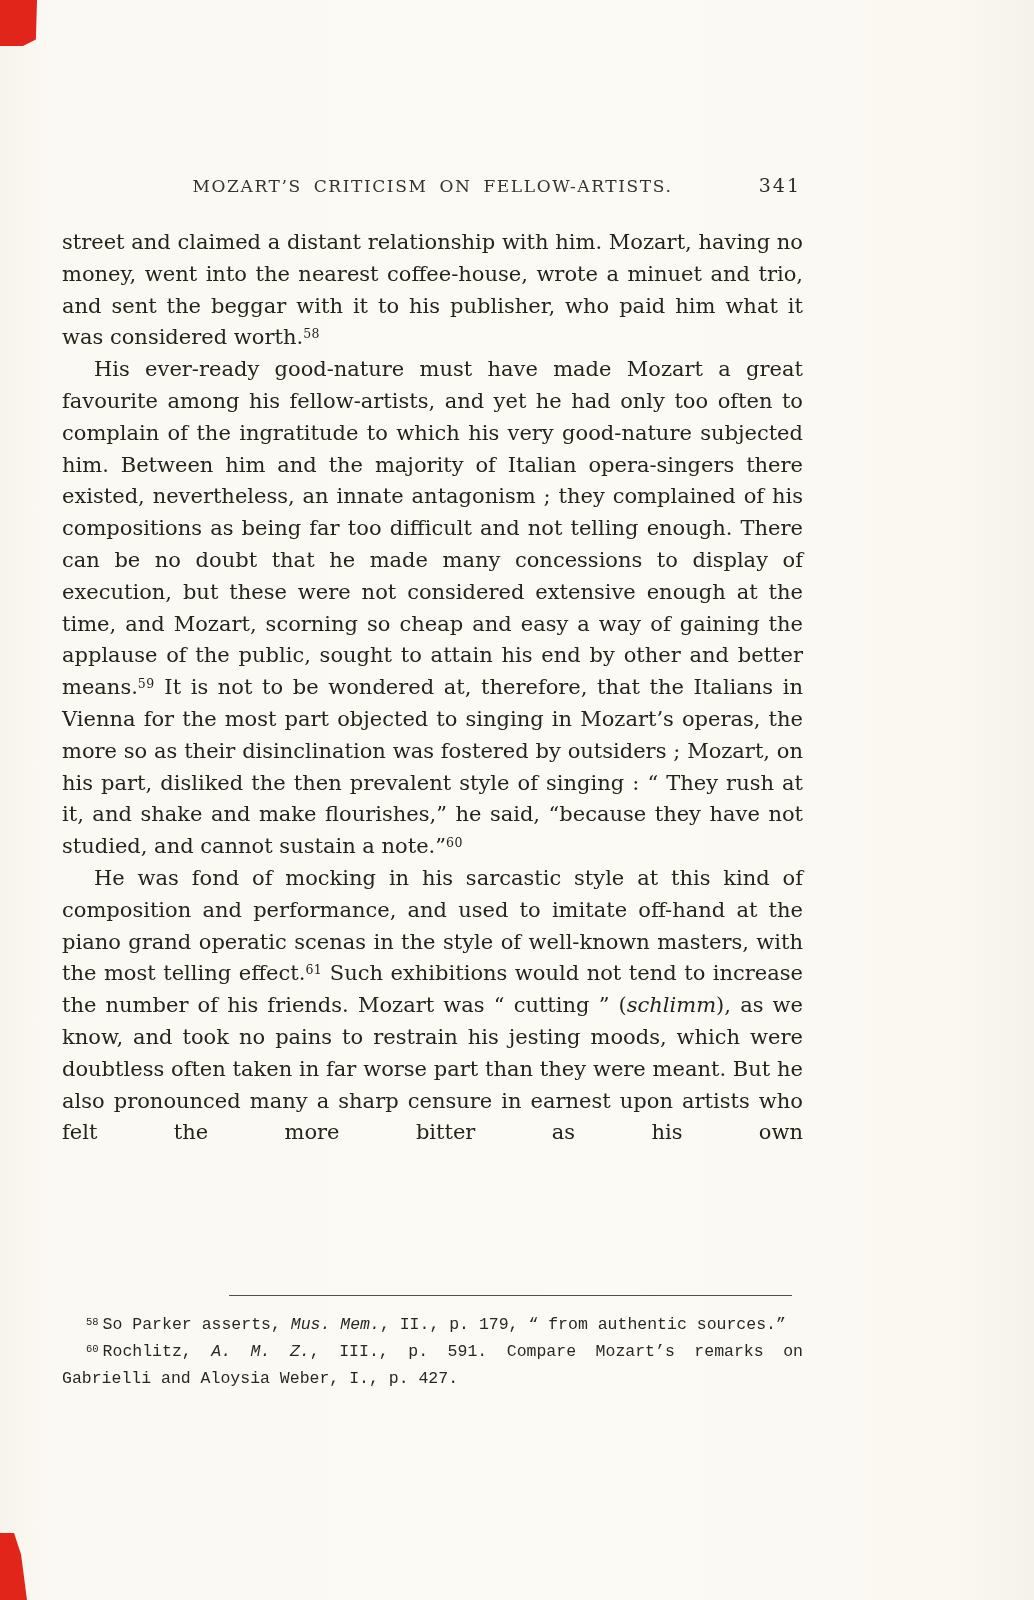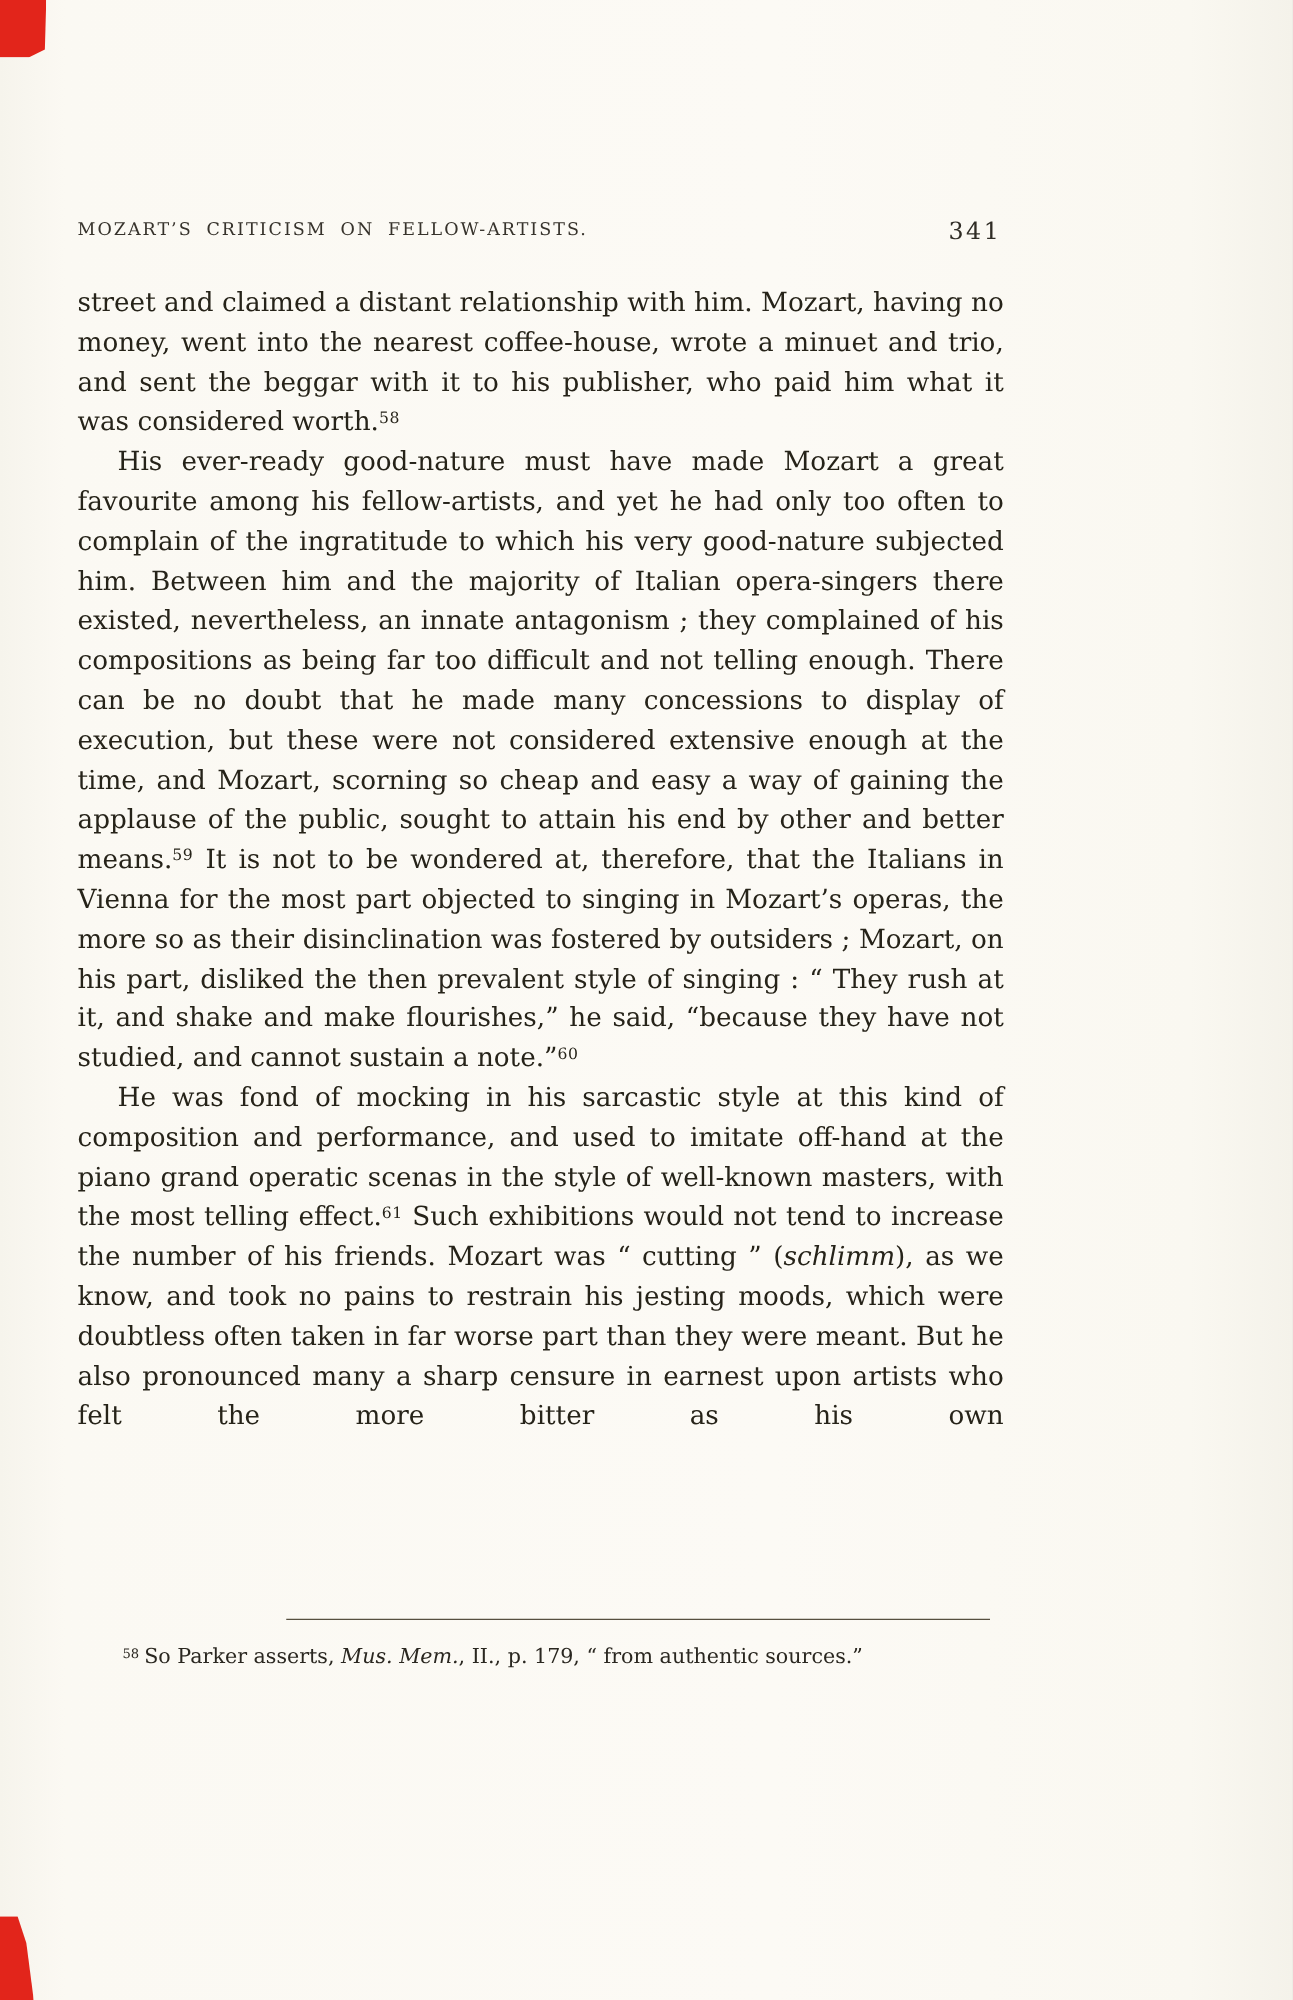--- a/index.html
+++ b/index.html
@@ -16,22 +16,22 @@
     background: linear-gradient(90deg, #f6f4ec 0%, #fbf9f3 5%, #fcfaf5 60%, #faf8f1 92%, #f4f2ea 100%);
     color: #2c2922;
   }
   .content {
     position: absolute;
     left: 62px; top: 176px; width: 741px;
   }
   
   .runhead { position: relative; height: 27px; }
   .runhead .title {
-    text-align: left;
-    font-size: 14px;
+    text-align: center;
+    font-size: 17px;
     letter-spacing: 1.6px;
     word-spacing: 5px;
     color: #37332c;
     white-space: nowrap;
   }
   .runhead .pagenum {
     position: absolute; right: 2px; top: -2px;
     font-size: 19px; letter-spacing: 2px; color: #2f2c25;
   }
   
@@ -57,21 +57,21 @@
     width: 563px; margin: 14px 0 0 167px;
   }
   
   .footnotes {
     margin-top: 15px;
     font-size: 16.5px;
     line-height: 27.2px;
     text-align: justify;
     color: #2a2720;
   }
-  .footnote { margin: 12px; text-indent: 24px; }
+  .footnote { margin: 0; text-indent: 24px; font-family: Liberation Mono, monospace; }
   sup.fn-num {
     font-size: 10.5px; line-height: 0;
     vertical-align: 4px; margin-right: 4px;
   }
   
   .scan-artifact { position: absolute; background: #e2251b; }
   .art-top {
     left: 0; top: 0; width: 37px; height: 46px;
     clip-path: polygon(0 0, 100% 0, 97% 86%, 62% 100%, 0 100%);
   }
@@ -98,16 +98,17 @@
     <div class="body-text">
         <p class="para"><span>street and claimed a distant relationship with him.  Mozart, having no money, went into the nearest coffee-house, wrote a minuet and trio, and sent the beggar with it to his publisher, who paid him what it was considered worth.</span><sup class="ref">58</sup></p>
         <p class="para indent"><span>His ever-ready good-nature must have made Mozart a great favourite among his fellow-artists, and yet he had only too often to complain of the ingratitude to which his very good-nature subjected him.  Between him and the majority of Italian opera-singers there existed, nevertheless, an innate antagonism ; they complained of his compositions as being far too difficult and not telling enough.  There can be no doubt that he made many concessions to display of execution, but these were not considered extensive enough at the time, and Mozart, scorning so cheap and easy a way of gaining the applause of the public, sought to attain his end by other and better means.</span><sup class="ref">59</sup><span>  It is not to be wondered at, therefore, that the Italians in Vienna for the most part objected to singing in Mozart’s operas, the more so as their disinclination was fostered by outsiders ; Mozart, on his part, disliked the then prevalent style of singing : “ They rush at it, and shake and make flourishes,” he said, “because they have not studied, and cannot sustain a note.”</span><sup class="ref">60</sup></p>
         <p class="para indent jlast"><span>He was fond of mocking in his sarcastic style at this kind of composition and performance, and used to imitate off-hand at the piano grand operatic scenas in the style of well-known masters, with the most telling effect.</span><sup class="ref">61</sup><span>  Such exhibitions would not tend to increase the number of his friends.  Mozart was “ cutting ” (</span><span class="it">schlimm</span><span>), as we know, and took no pains to restrain his jesting moods, which were doubtless often taken in far worse part than they were meant.  But he also pronounced many a sharp censure in earnest upon artists who felt the more bitter as his own</span></p>
       </div>
 
     <hr class="fn-rule">
 
     <div class="footnotes">
         <p class="footnote"><sup class="fn-num">58</sup><span>So Parker asserts, </span><span class="it">Mus. Mem.</span><span>, II., p. 179, “ from authentic sources.”</span></p>
+        <p class="footnote"><sup class="fn-num">60</sup><span>Rochlitz, </span><span class="it">A. M. Z.</span><span>, III., p. 591.  Compare Mozart’s remarks on Gabrielli and Aloysia Weber, I., p. 427.</span></p>
       </div>
 
   </div>
 </div>
 
 </body></html>

